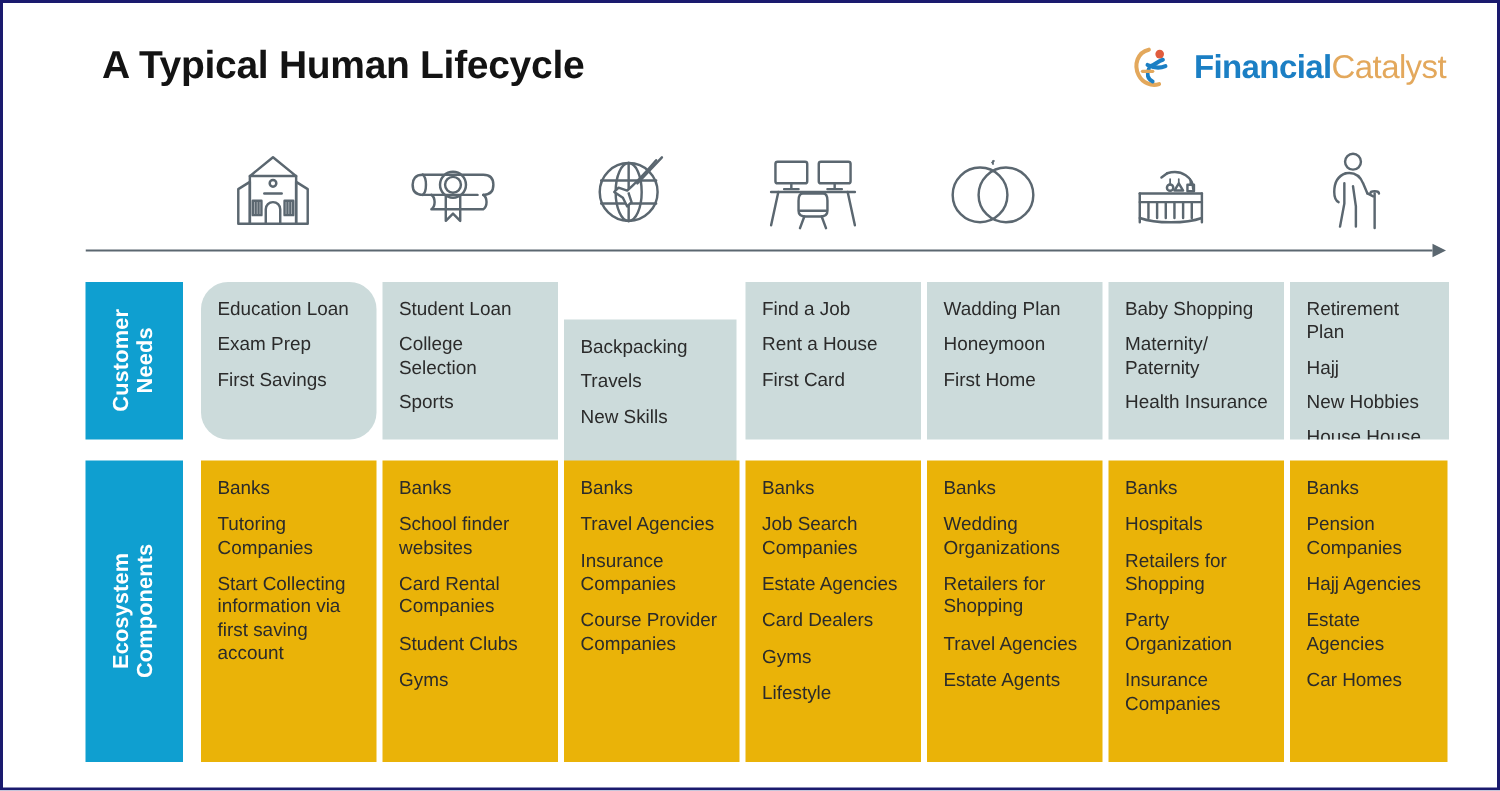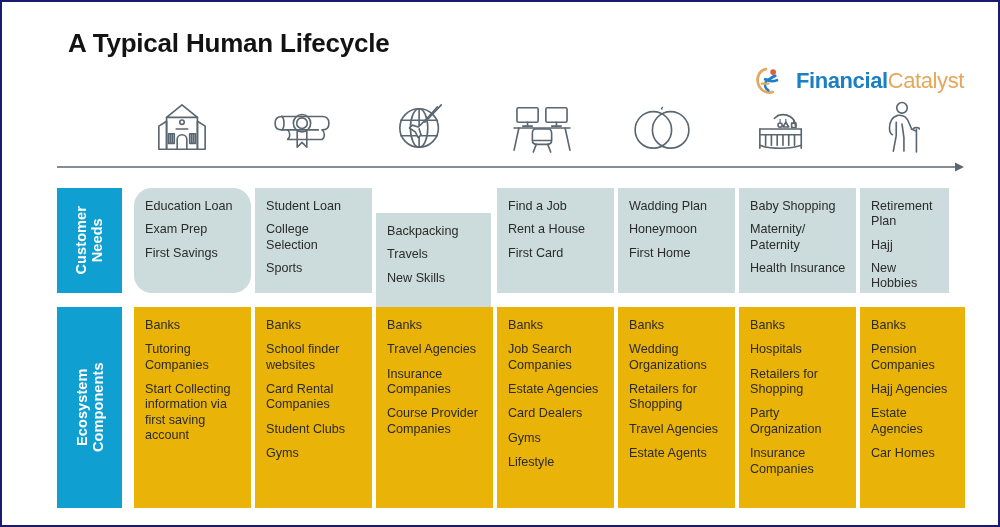--- a/index.html
+++ b/index.html
@@ -35,21 +35,20 @@
     color: #131313;
     letter-spacing: -0.2px;
   }
 
   #brand {
     position: absolute;
     right: 34px; top: 26px;
     display: flex;
     align-items: center;
     gap: 8px;
-    margin-top: 36px;
   }
   #brand-mark { width: 34px; height: 34px; flex: 0 0 auto; }
   #brand-text { font-size: 22px; letter-spacing: -0.4px; white-space: nowrap; }
   .brand-a { color: #1b7fc4; font-weight: bold; }
   .brand-b { color: #e3a85c; }
 
   
   #icon-strip {
     position: absolute;
     left: 55px; top: 96px;
@@ -279,21 +278,21 @@
         <div class="cell" style="left:484px; width:117px;">
           <div class="cell-item">Wadding Plan</div>
           <div class="cell-item">Honeymoon</div>
           <div class="cell-item">First Home</div>
         </div>
         <div class="cell" style="left:605px; width:117px;">
           <div class="cell-item">Baby Shopping</div>
           <div class="cell-item">Maternity/ Paternity</div>
           <div class="cell-item">Health Insurance</div>
         </div>
-        <div class="cell" style="left:726px; width:89px;">
+        <div class="cell" style="left:726px; width:106px;">
           <div class="cell-item">Retirement Plan</div>
           <div class="cell-item">Hajj</div>
           <div class="cell-item">New Hobbies</div>
           <div class="cell-item">House House</div>
         </div>
       </div>
     </div>
 
     <div class="band" id="band-eco">
       <div class="band-label">

